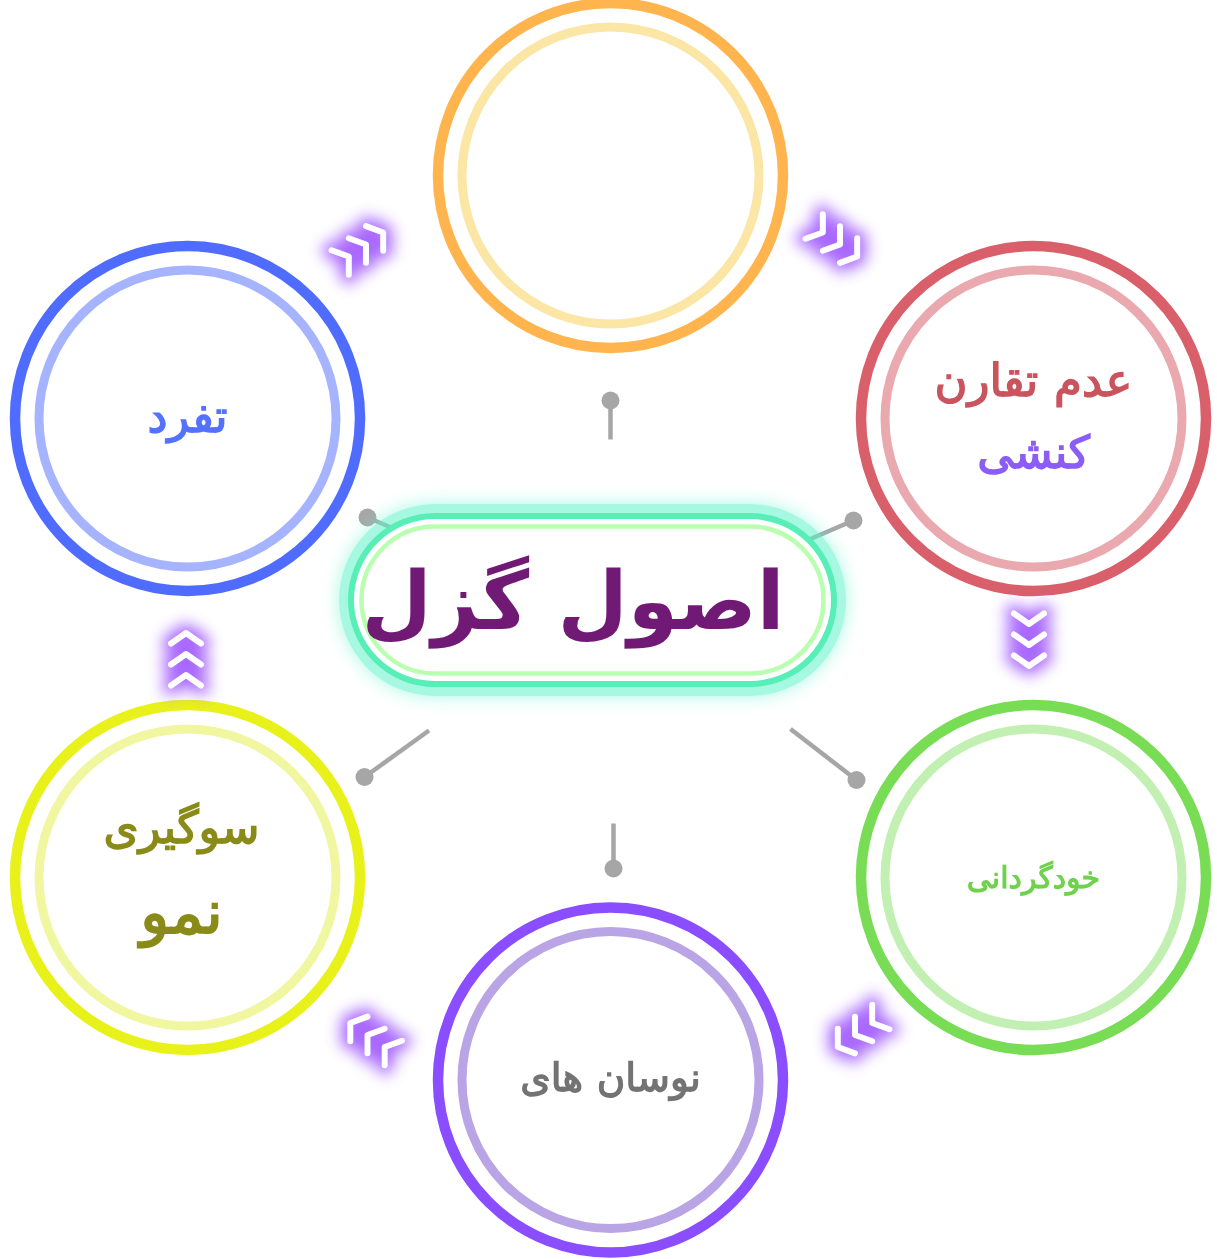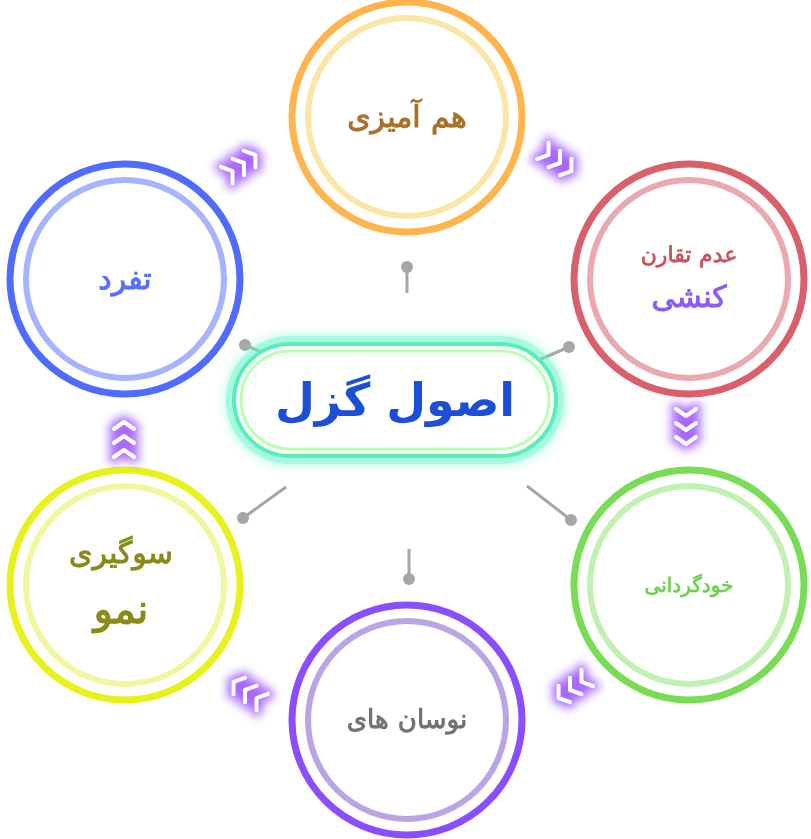--- a/index.html
+++ b/index.html
@@ -1,20 +1,20 @@
 <!DOCTYPE html>
 <html><head>
 <meta charset="utf-8">
 <style>
   html, body { margin:0; padding:0; background:#ffffff; }
   body { width:811px; height:839px; position:relative; overflow:hidden; font-family:"DejaVu Serif", serif; }
   svg { position:absolute; left:0; top:0; }
   .node { position:absolute; width:234px; height:234px; display:flex; flex-direction:column; align-items:center; justify-content:center; text-align:center; direction:rtl; }
   .node .line { font-family:"DejaVu Serif", serif; font-weight:bold; line-height:1.6; white-space:nowrap; }
-  .center-label { position:absolute; left:232px; top:342px; width:326px; height:116px; display:flex; align-items:center; justify-content:center; direction:rtl; font-family:"DejaVu Sans", sans-serif; font-weight:900; font-size:46px; color:#1d4ed8; letter-spacing:1px; }
+  .center-label { position:absolute; left:219px; top:342px; width:326px; height:116px; display:flex; align-items:center; justify-content:center; direction:rtl; font-family:"DejaVu Sans", sans-serif; font-weight:900; font-size:54px; color:#701a75; letter-spacing:1px; }
 </style>
 </head>
 <body>
 
 <svg id="diagram" width="811" height="839" viewBox="0 0 811 839">
   <defs>
     <filter id="glowCenter" x="-30%" y="-60%" width="160%" height="220%">
       <feGaussianBlur stdDeviation="6" result="b"></feGaussianBlur>
       <feMerge>
           <feMergeNode in="b"></feMergeNode>
@@ -107,24 +107,23 @@
     <rect x="232" y="342" width="326" height="116" rx="58" fill="none" stroke="#5ff5c8" stroke-width="12" filter="url(#glowCenter)" opacity="0.55"></rect>
     <rect x="234" y="344" width="322" height="112" rx="56" fill="#ffffff" stroke="#58eeb8" stroke-width="4"></rect>
     <rect x="241" y="351" width="308" height="98" rx="49" fill="none" stroke="#b9ffb0" stroke-width="3"></rect>
   </g>
 </svg>
 
 <div class="center-label">اصول گزل</div>
 
 <div id="nodes-layer">
     <div class="node" style="left: 290px; top: 0px;">
-      <div class="line" style="color: rgb(168, 114, 42); font-size: 30px;">هم آمیزی</div>
     </div>
     <div class="node" style="left: 572px; top: 162px;">
-      <div class="line" style="color: rgb(201, 84, 94); font-size: 22px;">عدم تقارن</div>
+      <div class="line" style="color: rgb(201, 84, 94); font-size: 30px;">عدم تقارن</div>
       <div class="line" style="color: #8b5cf6; font-size: 30px;">کنشی</div>
     </div>
     <div class="node" style="left: 572px; top: 468px;">
       <div class="line" style="color: rgb(110, 210, 77); font-size: 20px;">خودگردانی</div>
     </div>
     <div class="node" style="left: 290px; top: 603px;">
       <div class="line" style="color: #737373; font-size: 26px;">نوسان های</div>
     </div>
     <div class="node" style="left: 4px; top: 468px;">
       <div class="line" style="color: rgb(138, 138, 24); font-size: 30px;">سوگیری</div>

